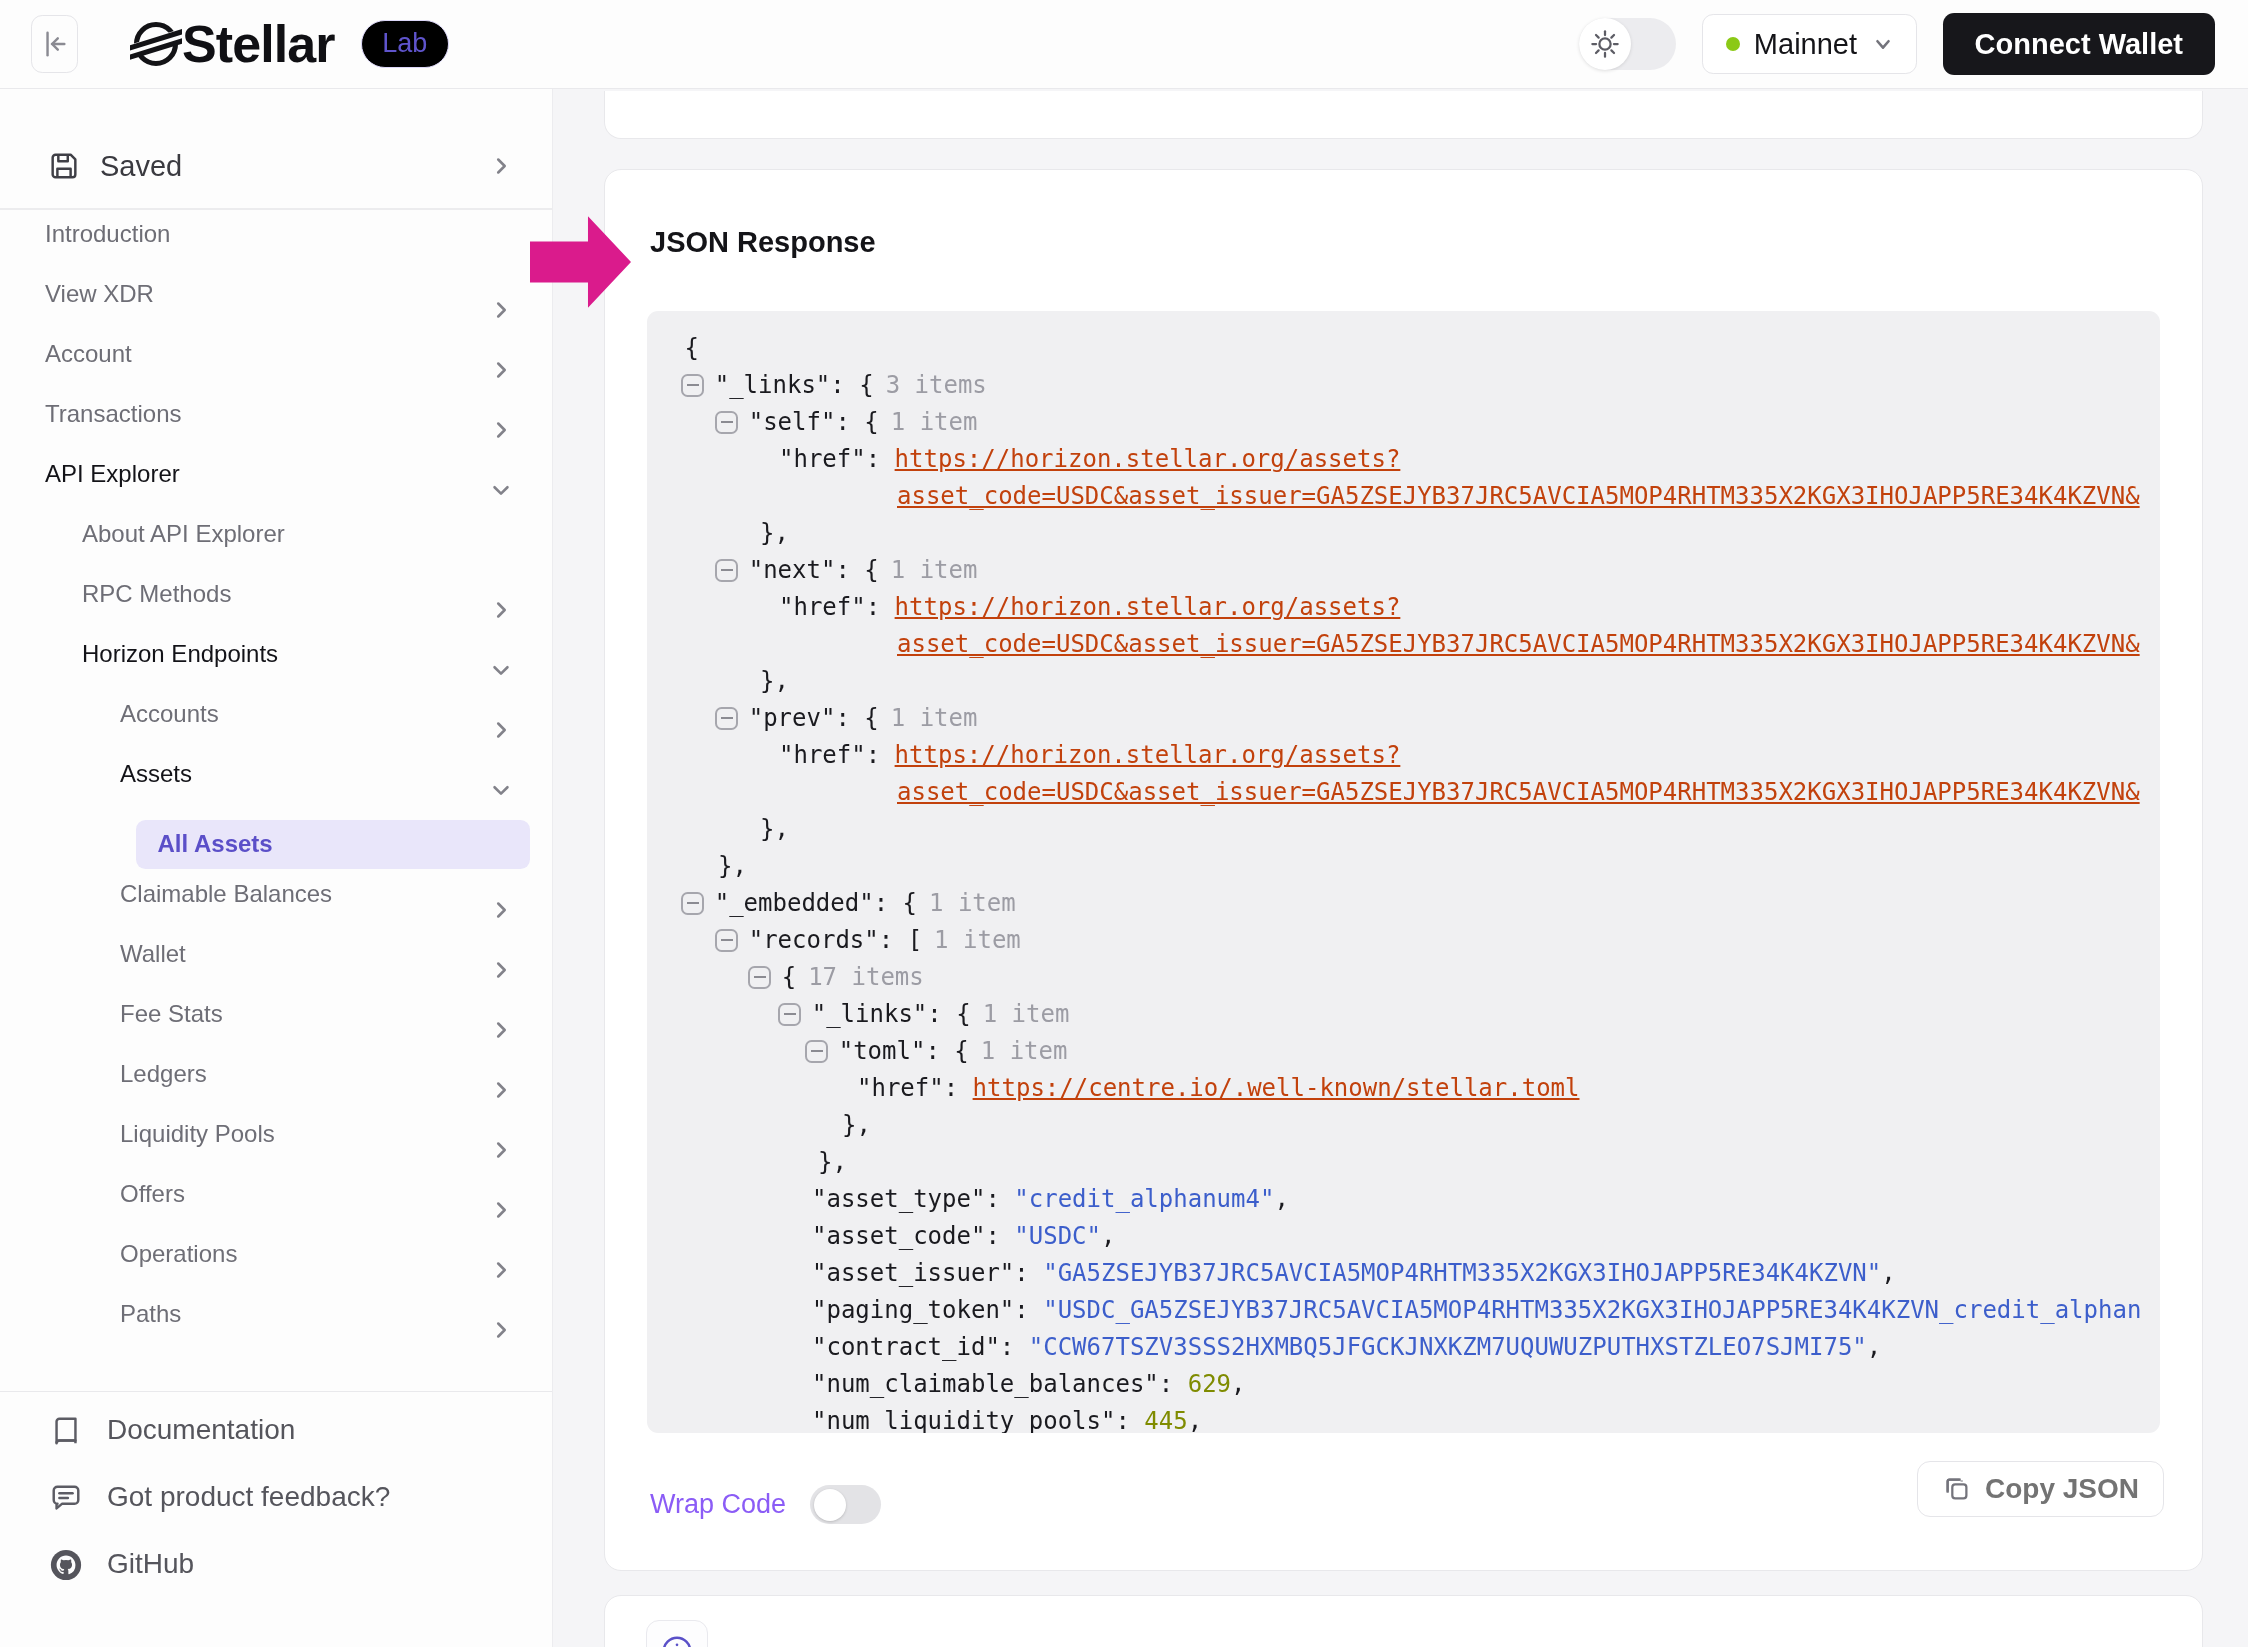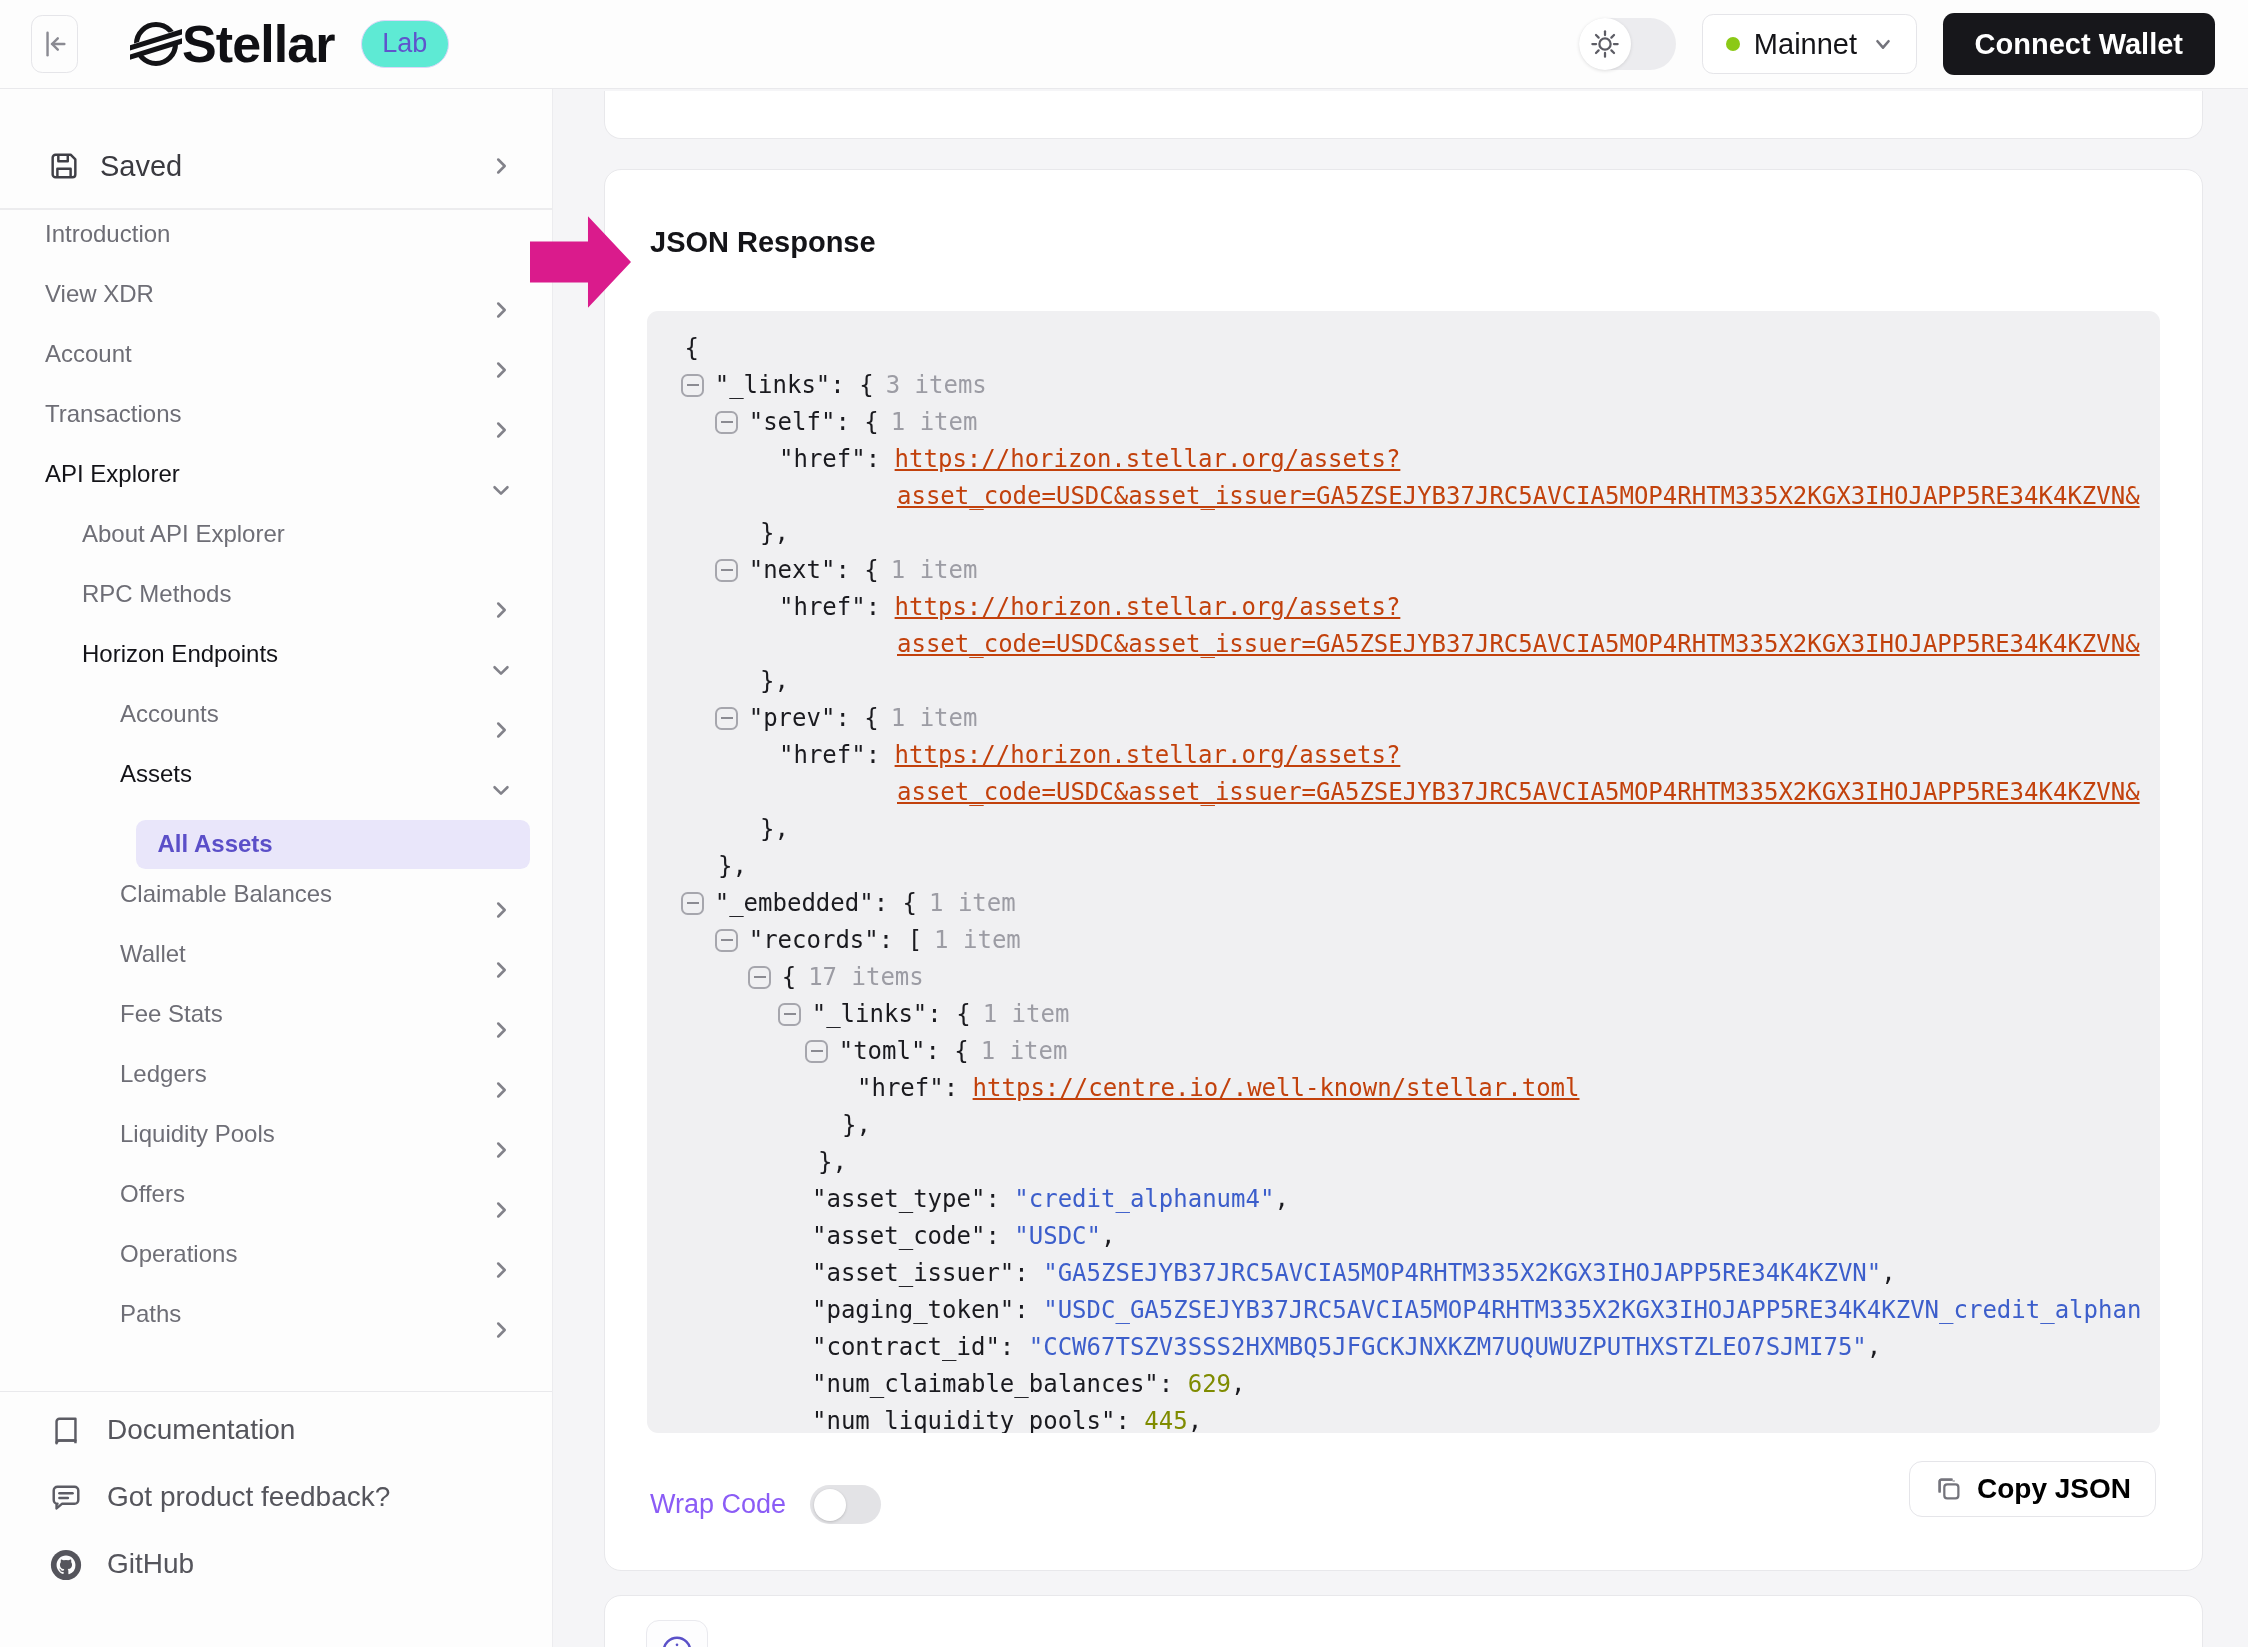--- a/index.html
+++ b/index.html
@@ -9,21 +9,21 @@
     -webkit-font-smoothing:antialiased;
   }
   
   .hdr{position:absolute;left:0;top:0;width:2249px;height:89px;background:#fdfdfd;
        border-bottom:1.9px solid #e9e9ec;display:flex;align-items:center;z-index:30;box-sizing:border-box}
   .collapse-btn{margin-left:31px;width:47px;height:58px;border:1.9px solid #e5e5e9;border-radius:11.2px;
        background:#fdfdfd;display:flex;align-items:center;justify-content:center;cursor:pointer;padding:0}
   .brand{display:flex;align-items:center;margin-left:52px}
   .brand-text{font-size:52px;font-weight:700;color:#101014;letter-spacing:-0.9px;}
   .lab-badge{margin-left:26px;font-size:27px;color:#5f54cc;border:1.9px solid #dcd7f8;border-radius:936px;
-       padding:6.6px 20.6px 8.4px;background:#5eead4}
+       padding:6.6px 20.6px 8.4px;background:#000000}
   .hdr-right{margin-left:auto;margin-right:34px;display:flex;align-items:center;gap:26px}
   .theme-toggle{width:97px;height:52px;border-radius:936px;background:#ececef;position:relative;cursor:pointer}
   .theme-knob{position:absolute;left:0;top:0;width:52px;height:52px;border-radius:50%;background:#fff;
        box-shadow:0 0.9px 3.7px rgba(0,0,0,.12);display:flex;align-items:center;justify-content:center}
   .network-select{height:60px;display:flex;align-items:center;gap:14px;padding:0 20.6px 0 22.5px;
        border:1.9px solid #e5e5e9;border-radius:11.2px;background:#fff;cursor:pointer;
        font-family:"Liberation Sans",sans-serif;font-size:29px;font-weight:400;color:#141418}
   .net-dot{width:14px;height:14px;border-radius:50%;display:inline-block}
   .connect-btn{height:62px;padding:0 32px;background:#17171b;color:#fff;border:none;border-radius:11.2px;
        font-family:"Liberation Sans",sans-serif;font-size:29px;font-weight:700;cursor:pointer}
@@ -61,23 +61,23 @@
   .sg-k,.sg-p{color:#1a1a1f}
   .sg-c{color:#9c9ca4;margin-left:12px}
   .sg-l{color:#c2410c;text-decoration:underline;cursor:pointer}
   .sg-s{color:#3c5ecb}
   .sg-n{color:#7f8b00}
   .wrap-row{position:absolute;left:45px;top:1312px;height:45px;display:flex;align-items:center;gap:24px;
        font-size:27px;color:#8b5cf6}
   .toggle{width:71px;height:39px;border-radius:936px;background:#e3e3e6;position:relative;cursor:pointer;flex:none}
   .tknob{position:absolute;left:3.7px;top:3.7px;width:32px;height:32px;border-radius:50%;background:#fff;
        box-shadow:0 0.9px 2.8px rgba(0,0,0,.18)}
-  .copy-btn{position:absolute;right:46px;top:1291px;height:56px;border:1.9px solid #e5e5e9;border-radius:13px;
+  .copy-btn{position:absolute;right:38px;top:1291px;height:56px;border:1.9px solid #e5e5e9;border-radius:13px;
        background:#fff;display:flex;align-items:center;gap:13px;padding:0 24px;cursor:pointer;
-       font-family:"Liberation Sans",sans-serif;font-size:28px;font-weight:700;color:#000000}
+       font-family:"Liberation Sans",sans-serif;font-size:28px;font-weight:700;color:#737373}
   .info-card{top:1595px;height:131px}
   .info-ic{position:absolute;left:41px;top:24px;width:62px;height:62px;border:1.9px solid #e9e9ee;border-radius:13px;
        background:#fdfdfe;display:flex;align-items:center;justify-content:center;box-sizing:border-box}
   .arrow{position:absolute;left:530px;top:216px;z-index:50}
 </style>
 </head>
 <body>
 
 <header class="hdr">
   <button class="collapse-btn">

